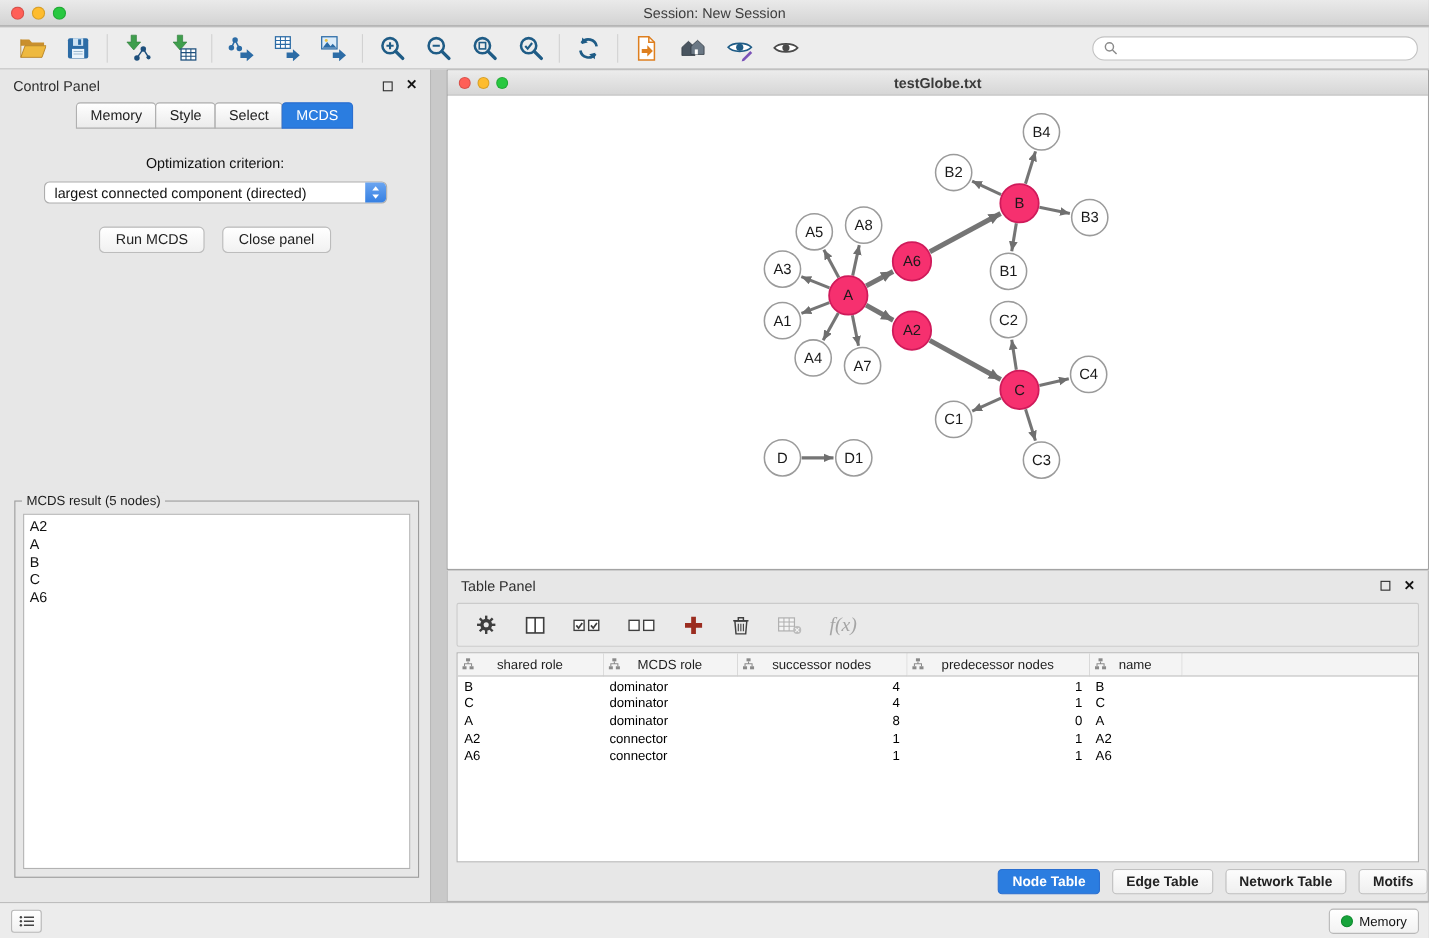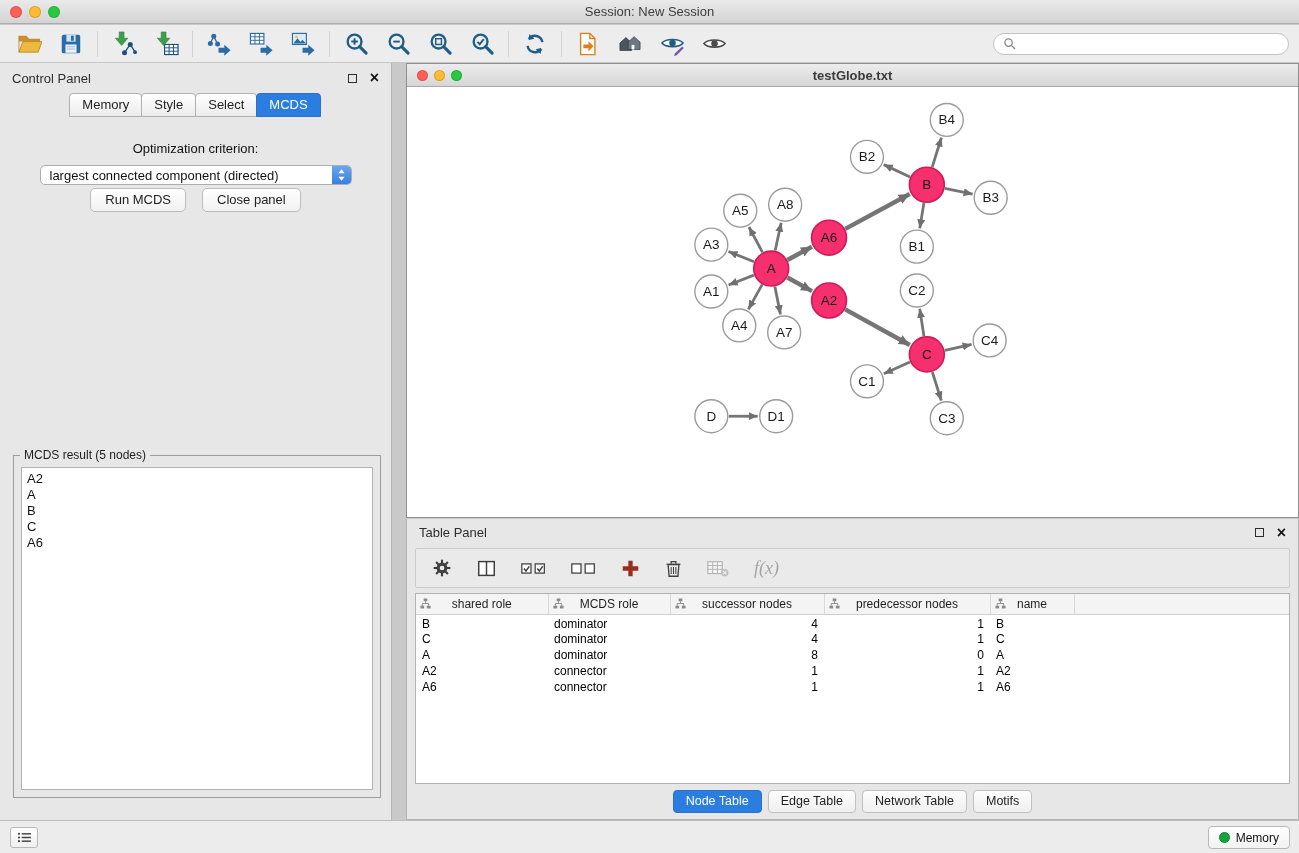--- a/index.html
+++ b/index.html
@@ -35,21 +35,21 @@
   .close-x { font-size:16px; font-weight:700; color:#141414; line-height:1; }
   .cp-tabs { display:flex; justify-content:center; }
   .cp-tab { margin-left:-1px; padding:3px 12px 4px; border:1px solid #b0b0b0; background:linear-gradient(#ffffff,#ebebeb);
             font-size:13px; color:#222; border-radius:4px 4px 0 0; }
   .cp-tab.active { background:#2b7de0; border-color:#2b6fd0; color:#fff; }
   .opt-label { margin-top:24px; text-align:center; font-size:13px; color:#111; }
   .dropdown { width:312px; height:20px; margin:9px auto 0; background:#fff; border:1px solid #adadad; border-radius:5px;
               display:flex; align-items:center; overflow:hidden; }
   .dd-value { flex:1; padding:0 9px; font-size:13px; white-space:nowrap; overflow:hidden; color:#111; }
   .dd-stepper { width:19px; height:24px; background:linear-gradient(#73abf3,#2d7ae0); display:flex; align-items:center; justify-content:center; border-radius:0 4px 4px 0; }
-  .cp-buttons { display:flex; justify-content:center; gap:16px; margin-top:3px; }
+  .cp-buttons { display:flex; justify-content:center; gap:16px; margin-top:21px; }
   .mac-btn { padding:3px 14px 4px; background:linear-gradient(#ffffff,#f1f1f1); border:1px solid #bcbcbc; border-radius:5px;
              font-size:13px; color:#222; }
   .result-group { position:absolute; left:13px; right:10px; top:392px; bottom:22px; border:1px solid #9c9c9c; }
   .result-legend { position:absolute; top:-8px; left:6px; background:#e7e7e7; padding:0 4px; font-size:12px; color:#1c1c1c; }
   .result-list { position:absolute; left:7px; right:7px; top:11px; bottom:7px; background:#fff; border:1px solid #b2b2b2; padding:3px 5px; overflow:auto; }
   .mcds-item { font-size:13px; line-height:16px; color:#111; }
 
   
   .network-window { position:absolute; left:406px; top:63px; right:0; height:455px; border:1px solid #8f8f8f; background:#fff; }
   .inner-titlebar { height:23px; background:linear-gradient(#ececec,#d6d6d6); border-bottom:1px solid #a9a9a9; position:relative; }
@@ -69,21 +69,21 @@
   .table-wrap { position:absolute; left:8px; right:8px; top:74px; bottom:35px; background:#fff; border:1px solid #b2b2b2; overflow:hidden; }
   table.data { width:100%; border-collapse:collapse; table-layout:fixed; }
   table.data th { height:20px; background:#f4f4f4; border-right:1px solid #d9d9d9; border-bottom:1px solid #cfcfcf;
                   font-weight:400; font-size:12px; color:#1e1e1e; position:relative; text-align:center; padding:0 2px; white-space:nowrap; overflow:hidden; }
   table.data th svg { position:absolute; left:4px; top:4px; }
   table.data th.filler { border-right:none; }
   table.data td { height:16px; font-size:12px; color:#000; white-space:nowrap; overflow:hidden; padding:0 6px; }
   table.data tbody tr:first-child td { padding-top:2px; }
   td.al-l { text-align:left; } td.al-r { text-align:right; }
   td.c0 { padding-left:8px; } td.c1 { padding-left:10px; } td.c2 { padding-right:14px; } td.c3 { padding-right:7px; } td.c4 { padding-left:8px; }
-  .tp-tabs { position:absolute; left:0; right:0; bottom:6px; display:flex; justify-content:center; gap:6px; }
+  .tp-tabs { position:absolute; left:0; right:0; bottom:6px; display:flex; justify-content:flex-end; gap:11px;font-weight:bold; }
   .tp-tab { padding:3px 12px 4px; background:linear-gradient(#fdfdfd,#efefef); border:1px solid #c0c0c0; border-radius:4px; font-size:12.5px; color:#222; }
   .tp-tab.active { background:#2b7de0; border-color:#2b6fd0; color:#fff; }
 
   
   .statusbar { position:absolute; left:0; bottom:0; width:100%; height:33px; background:#ececec; border-top:1px solid #bdbdbd; }
   .list-btn { position:absolute; left:10px; top:6px; width:28px; height:21px; background:linear-gradient(#ffffff,#f0f0f0);
               border:1px solid #b8b8b8; border-radius:3px; display:flex; align-items:center; justify-content:center; }
   .memory-btn { position:absolute; right:9px; top:5px; height:23px; background:linear-gradient(#ffffff,#f2f2f2);
                 border:1px solid #b8b8b8; border-radius:4px; display:flex; align-items:center; gap:6px; padding:4px 10px; font-size:12px; color:#111; }
   .mem-dot { width:11px; height:11px; border-radius:50%; background:#17a43b; border:1px solid #0d8a2d; }

